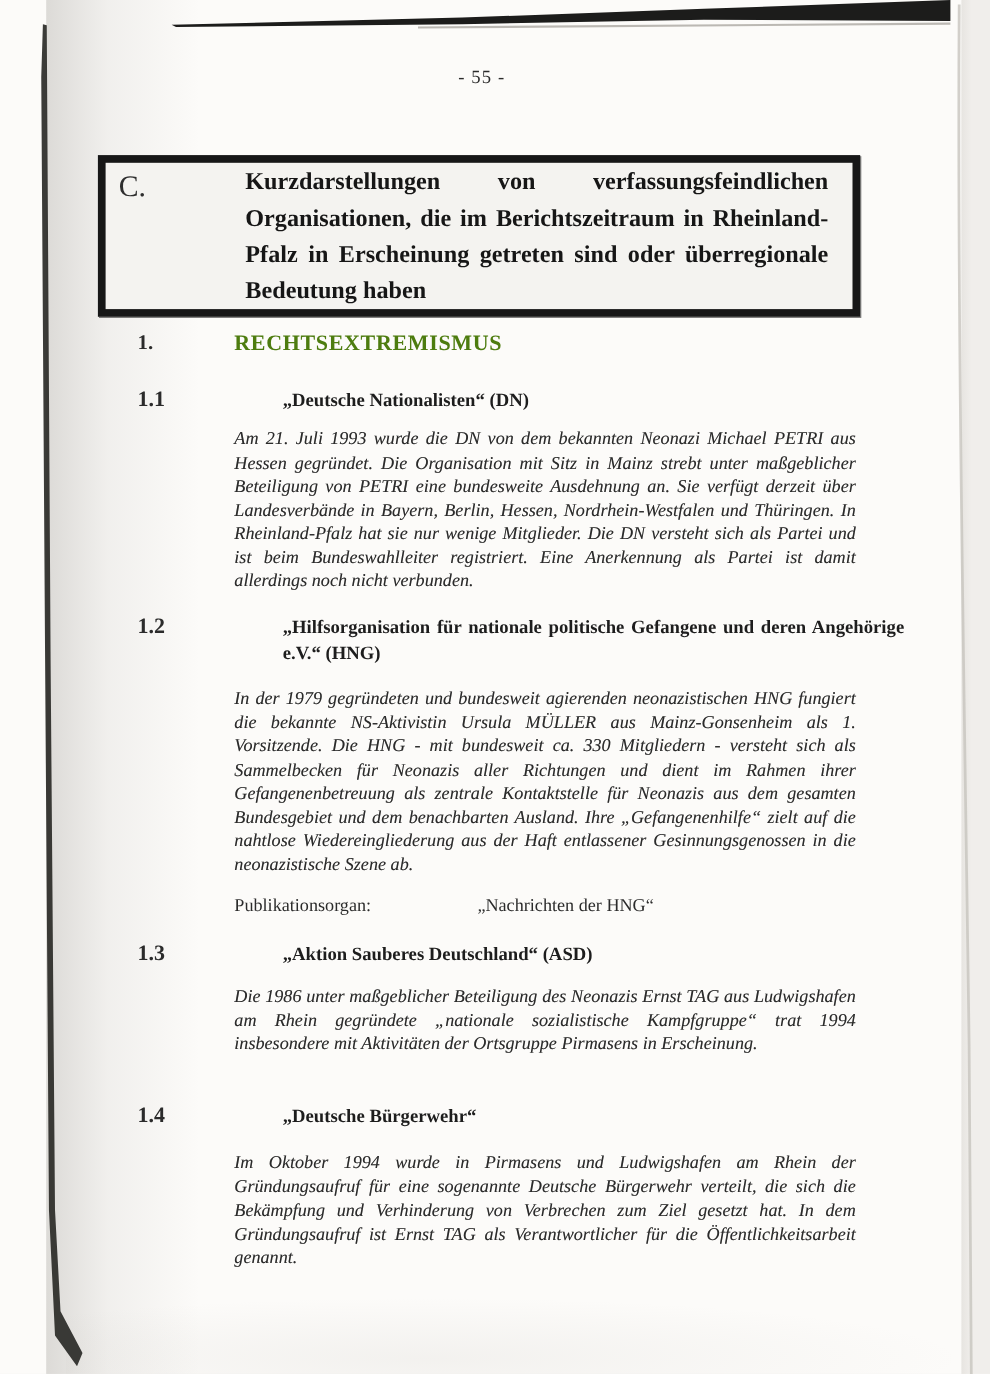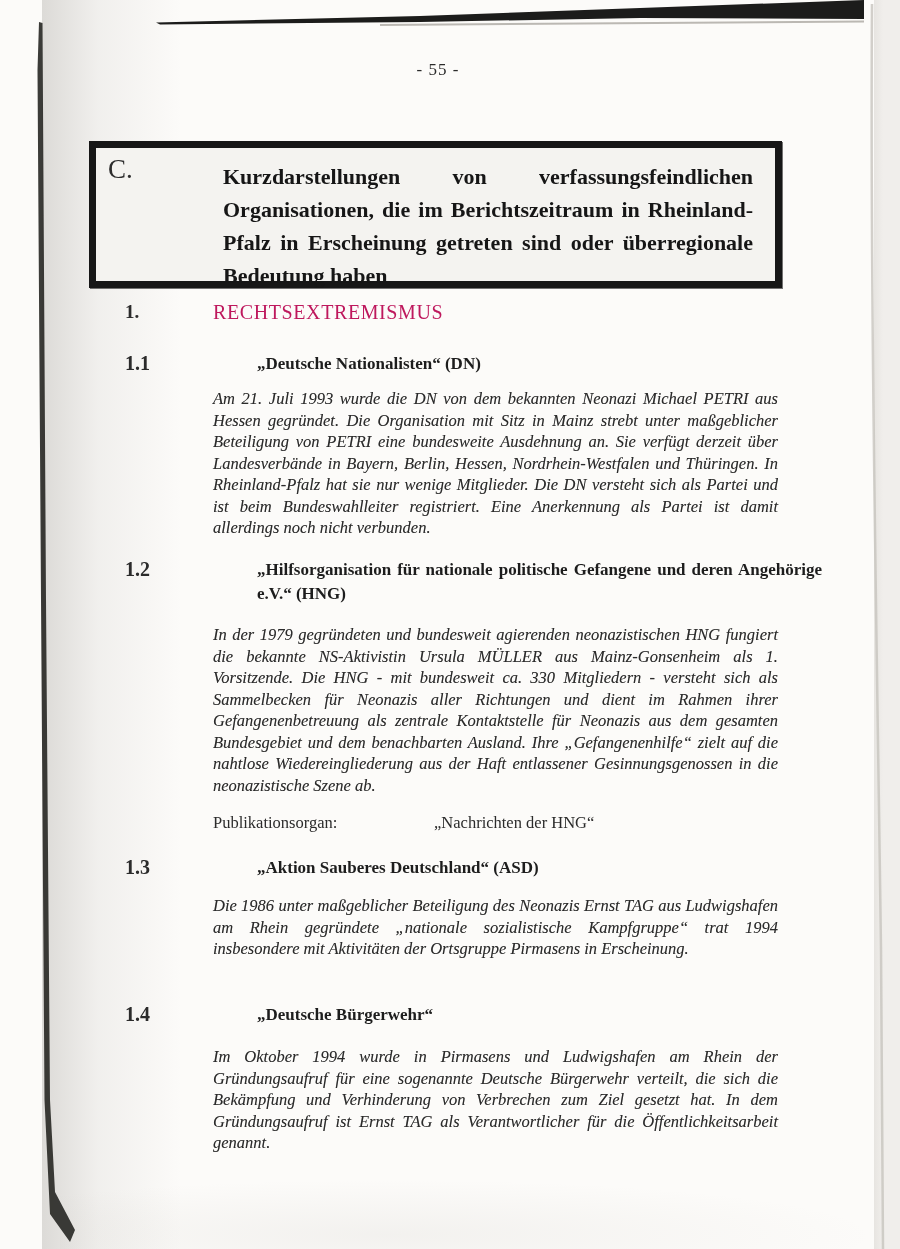--- a/index.html
+++ b/index.html
@@ -37,31 +37,31 @@
   .header-box {
     position:absolute; left:89px; top:141px; width:693px; height:147px;
     border:7px solid #171717; background:#f4f3f0;
     box-shadow:1px 1px 0 rgba(23,23,23,0.6);
   }
   .hb-label {
     position:absolute; left:12px; top:6px;
     font-size:27px; color:#2e2e2e;
   }
   .hb-title {
-    position:absolute; left:127px; top:0; width:530px; padding-top:12px;
+    position:absolute; left:127px; top:0; width:530px; padding-top:0;
     font-size:22px; line-height:33px; font-weight:bold; color:#161616;
     text-align:justify;
   }
 
   .row { position:absolute; left:0; width:900px; }
   .num { position:absolute; left:125px; font-weight:bold; font-size:20px; }
   .chapter-num { font-size:19px; }
   .chapter-title {
-    position:absolute; left:213px; font-weight:normal; font-size:20px; letter-spacing:0.6px;
-    color:#be185d;
+    position:absolute; left:213px; font-weight:bold; font-size:20px; letter-spacing:0.6px;
+    color:#4d7c0f;
   }
   .sec-heading {
     position:absolute; left:213px; width:565px;
     font-weight:bold; font-size:17px; line-height:24px; text-align:justify; color:#1d1d1d;margin-left:44px;
   }
   .para {
     position:absolute; left:213px; width:565px;
     font-size:16.5px; line-height:21.5px; text-align:justify;
     text-shadow:0 0 0.5px rgba(43,43,43,0.35);
     font-style:italic;

